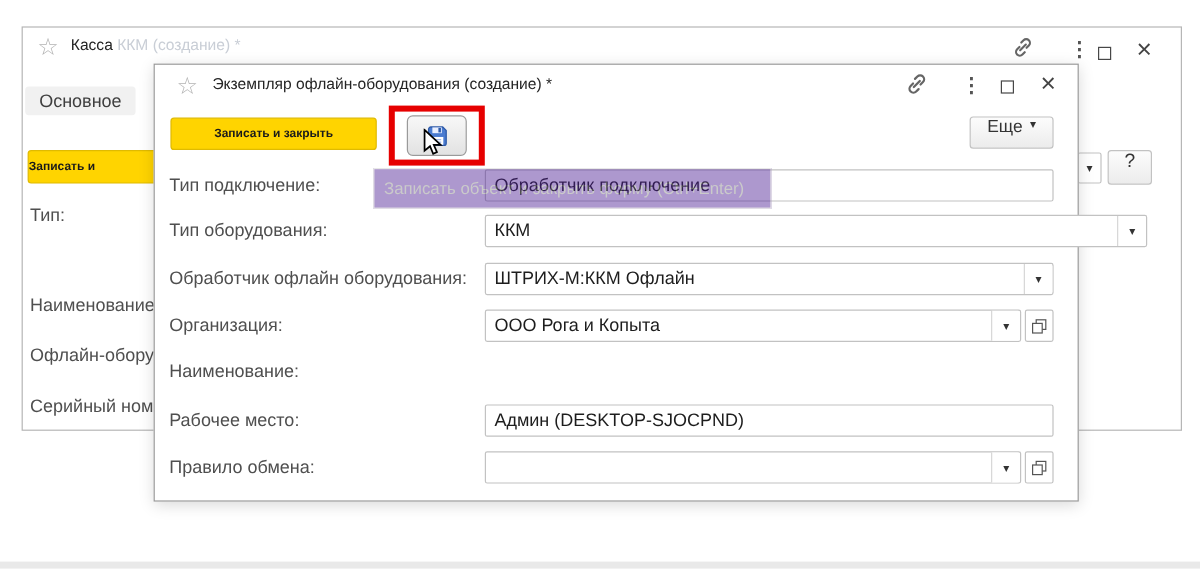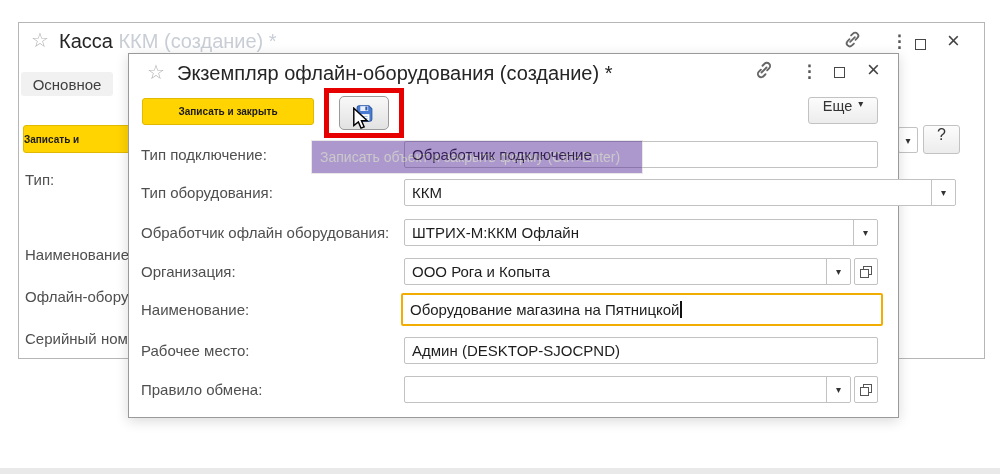--- a/index.html
+++ b/index.html
@@ -3,21 +3,21 @@
 <meta charset="utf-8">
 <style>
   html,body{margin:0;padding:0}
   body{
     width:1000px;height:474px;position:relative;background:#fff;overflow:hidden;
     font-family:"Liberation Sans", sans-serif;
   }
   .abs{position:absolute;box-sizing:border-box}
   .win{background:#fff;border:1px solid #b6b6b6}
   .dlg{background:#fff;border:1px solid #9a9a9a;box-shadow:0 3px 12px rgba(0,0,0,.15);z-index:10}
-  .titletext{font-size:20px;color:#252525;white-space:nowrap}
+  .titletext{font-size:13px;color:#252525;white-space:nowrap}
   .ghost{color:#c9ced6}
   .star{color:#b3b3b3;font-size:20px;line-height:1}
   .tab{background:#f1f1f1;border-radius:3px;color:#3f3f3f;font-size:15px;display:flex;align-items:center;justify-content:center}
   .ybtn{background:var(--accent-yellow,#ffd400);border:1px solid var(--accent-yellow-border,#e0ba00);border-radius:3px;
         font-weight:bold;font-size:10px;color:#1a1a1a;display:flex;align-items:center;justify-content:center;
         white-space:nowrap;overflow:hidden}
   .gbtn{background:linear-gradient(#fcfcfc,#ececec);border:1px solid #c2c2c2;border-radius:3px;font-size:14.5px;color:#333;
         display:flex;justify-content:center;gap:6px}
   .label{font-size:15px;color:#4f4f4f;white-space:nowrap;line-height:27px;overflow:hidden}
   .input{background:#fff;border:1px solid #c2c2c2;border-radius:2px;display:flex;align-items:stretch;
@@ -121,26 +121,20 @@
     <span class="ddbtn">▾</span>
   </div>
   <div class="abs sq" style="left:725px;top:204px;width:24px;height:27px">
     <svg width="14" height="14" viewBox="0 0 14 14">
       <rect x="4.5" y="1.5" width="8" height="8" fill="#fff" stroke="#555"></rect>
       <rect x="1.5" y="4.5" width="8" height="8" fill="#fff" stroke="#555"></rect>
     </svg>
   </div>
 
   <div class="abs label" style="left:12px;top:242px">Наименование:</div>
-  <div class="abs input focus" style="left:272px;top:239px;width:482px">
-    <span class="val">
-        <span>Оборудование магазина на Пятницкой</span>
-        <span class="caret"></span>
-      </span>
-  </div>
 
   <div class="abs input" style="left:275px;top:283px;width:474px">
     <span class="val">Админ (DESKTOP-SJOCPND)</span>
   </div>
   <div class="abs label" style="left:12px;top:283px">Рабочее место:</div>
 
   <div class="abs label" style="left:12px;top:322px">Правило обмена:</div>
   <div class="abs input" style="left:275px;top:322px;width:447px">
     <span class="val"></span>
     <span class="ddbtn">▾</span>

